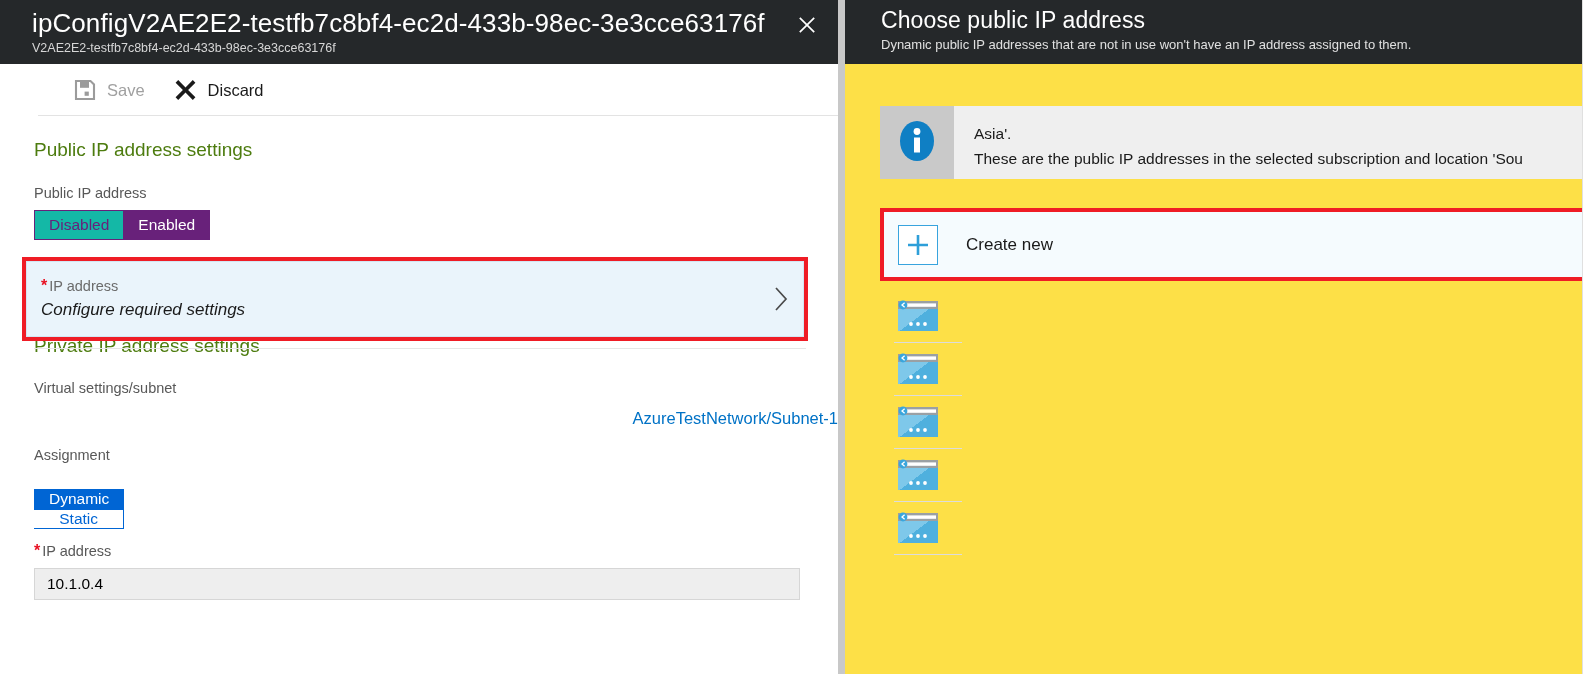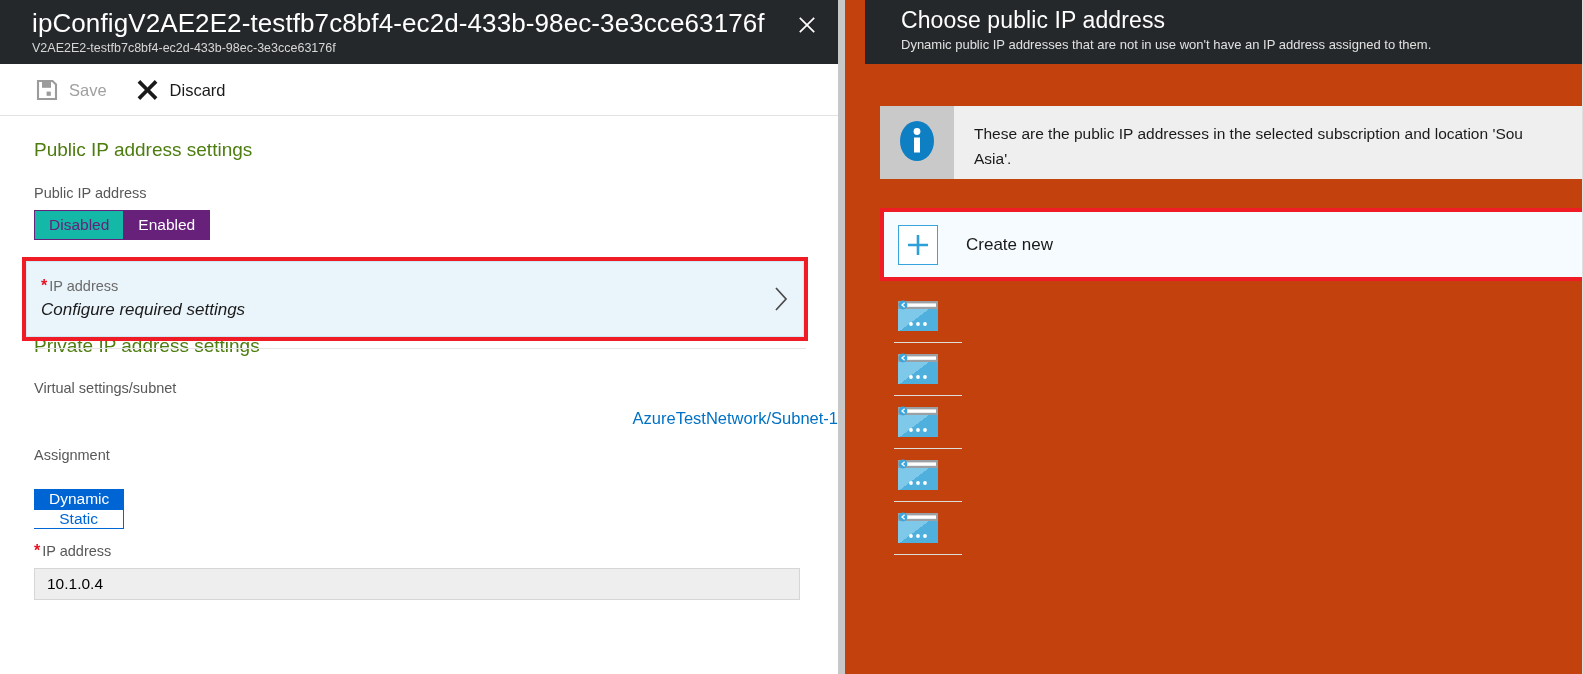--- a/index.html
+++ b/index.html
@@ -34,23 +34,22 @@
   .blade-divider {
     width: 7px;
     flex: 0 0 7px;
     background: #c8c8c8;
     height: 674px;
   }
   .blade-right {
     position: relative;
     flex: 1 1 auto;
     height: 674px;
-    background: #c2410c;
+    background: #fde047;
     overflow: hidden;
-    padding-left: 20px;
   }
 
   
   .blade-header {
     background: #25282a;
     color: #ffffff;
     box-sizing: border-box;
     position: relative;
   }
   .blade-left .blade-header {
@@ -101,20 +100,21 @@
 
   
   .commandbar {
     height: 52px;
     border-bottom: 1px solid #e3e3e3;
     display: flex;
     align-items: center;
     padding-left: 30px;
     box-sizing: border-box;
     background: #ffffff;
+    margin-left: 38px;
   }
   .cmd {
     display: flex;
     align-items: center;
     height: 40px;
     padding: 0 12px 0 4px;
     margin-right: 12px;
     cursor: pointer;
     font-size: 16.5px;
     white-space: nowrap;
@@ -441,22 +441,22 @@
       <div class="info-ico-box">
         <span>
           <svg width="44" height="44" viewBox="0 0 44 44" aria-hidden="true">
             <ellipse cx="22" cy="22" rx="17" ry="20" fill="#0f7fc4"></ellipse>
             <circle cx="22" cy="12.5" r="3.4" fill="#ffffff"></circle>
             <rect x="19" y="18.5" width="6" height="15" fill="#ffffff"></rect>
           </svg>
         </span>
       </div>
       <div class="info-text">
+        <div>Asia'.</div>
         <div>These are the public IP addresses in the selected subscription and location 'Sou</div>
-        <div>Asia'.</div>
       </div>
     </div>
 
     <div class="create-hl" style="left:35px; top:208px; width:718px; height:73px;"></div>
     <div class="create-row" style="position:absolute; left:39px; top:212px; width:710px; height:65px;">
       <span class="plus-box">
         <svg width="26" height="26" viewBox="0 0 26 26" aria-hidden="true">
           <path d="M13 3 V23 M3 13 H23" stroke="#2e9fd9" stroke-width="2.6" fill="none"></path>
         </svg>
       </span>

